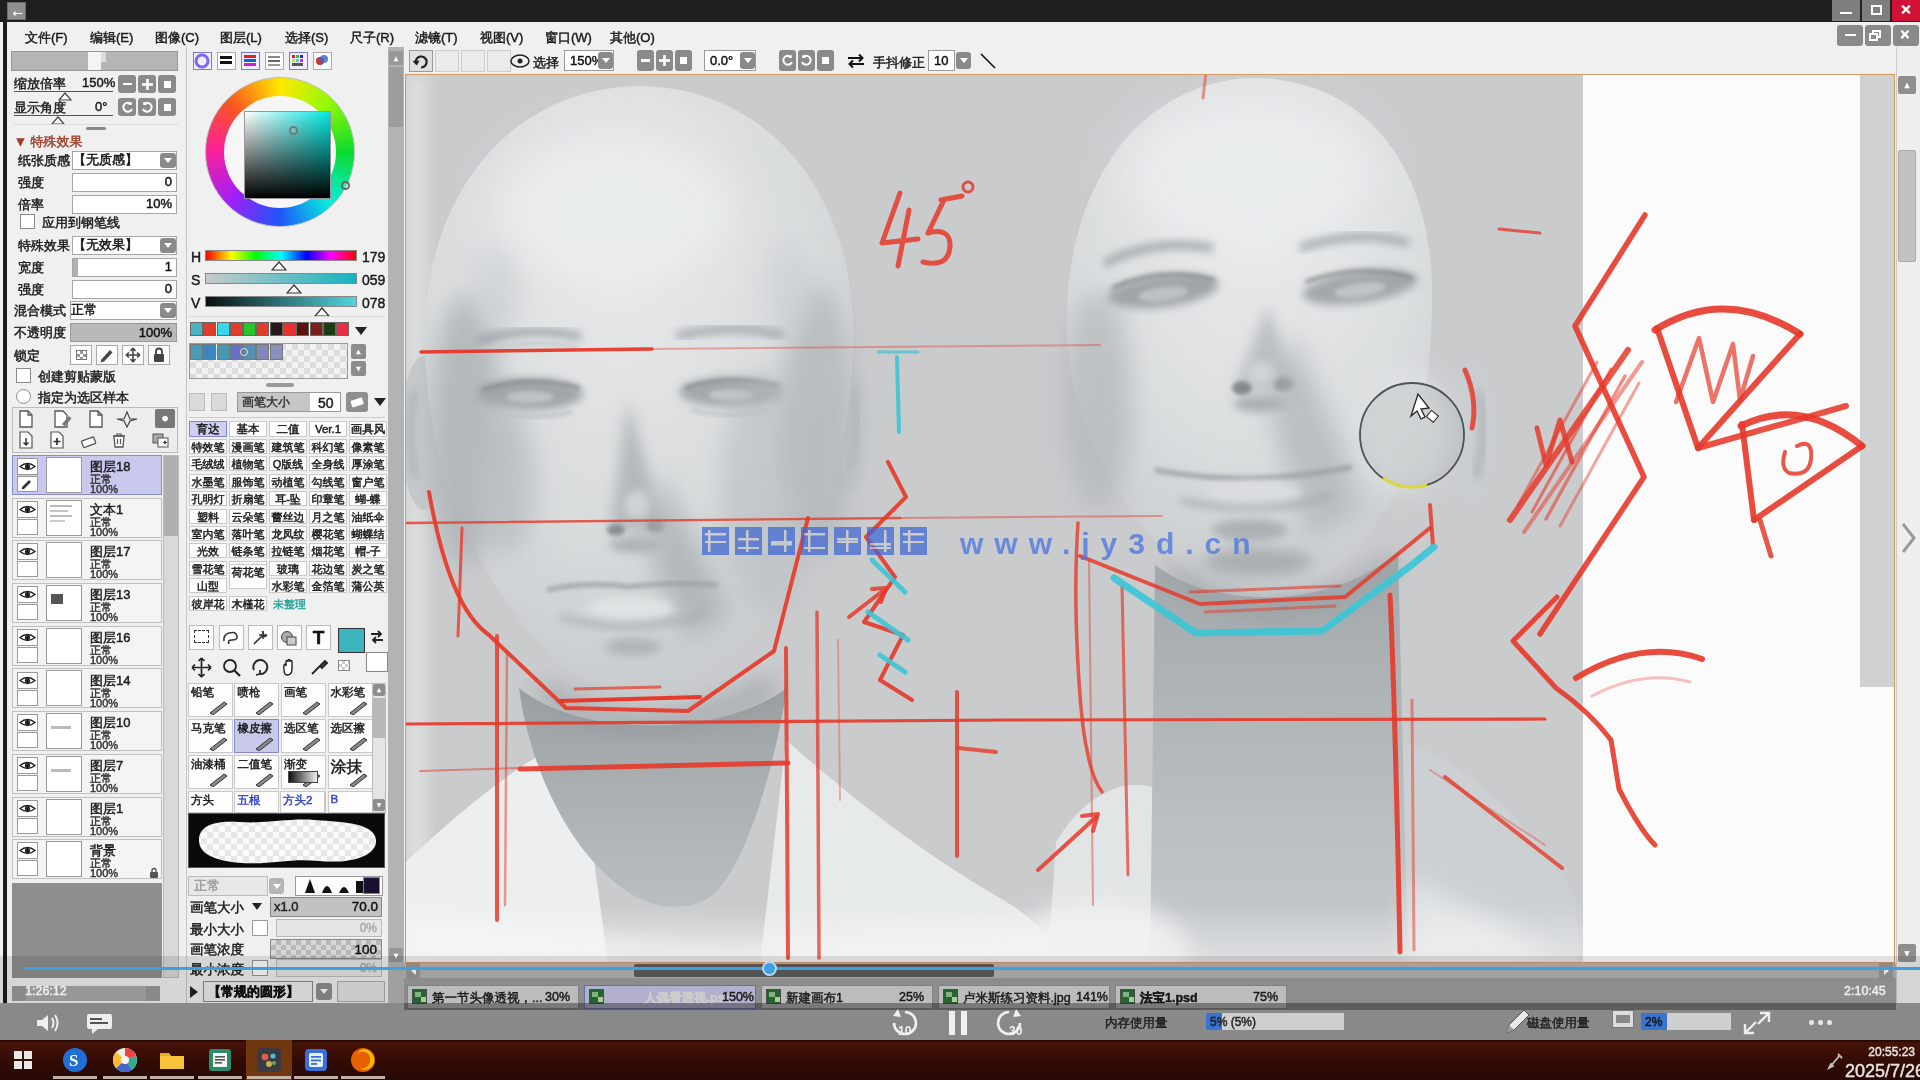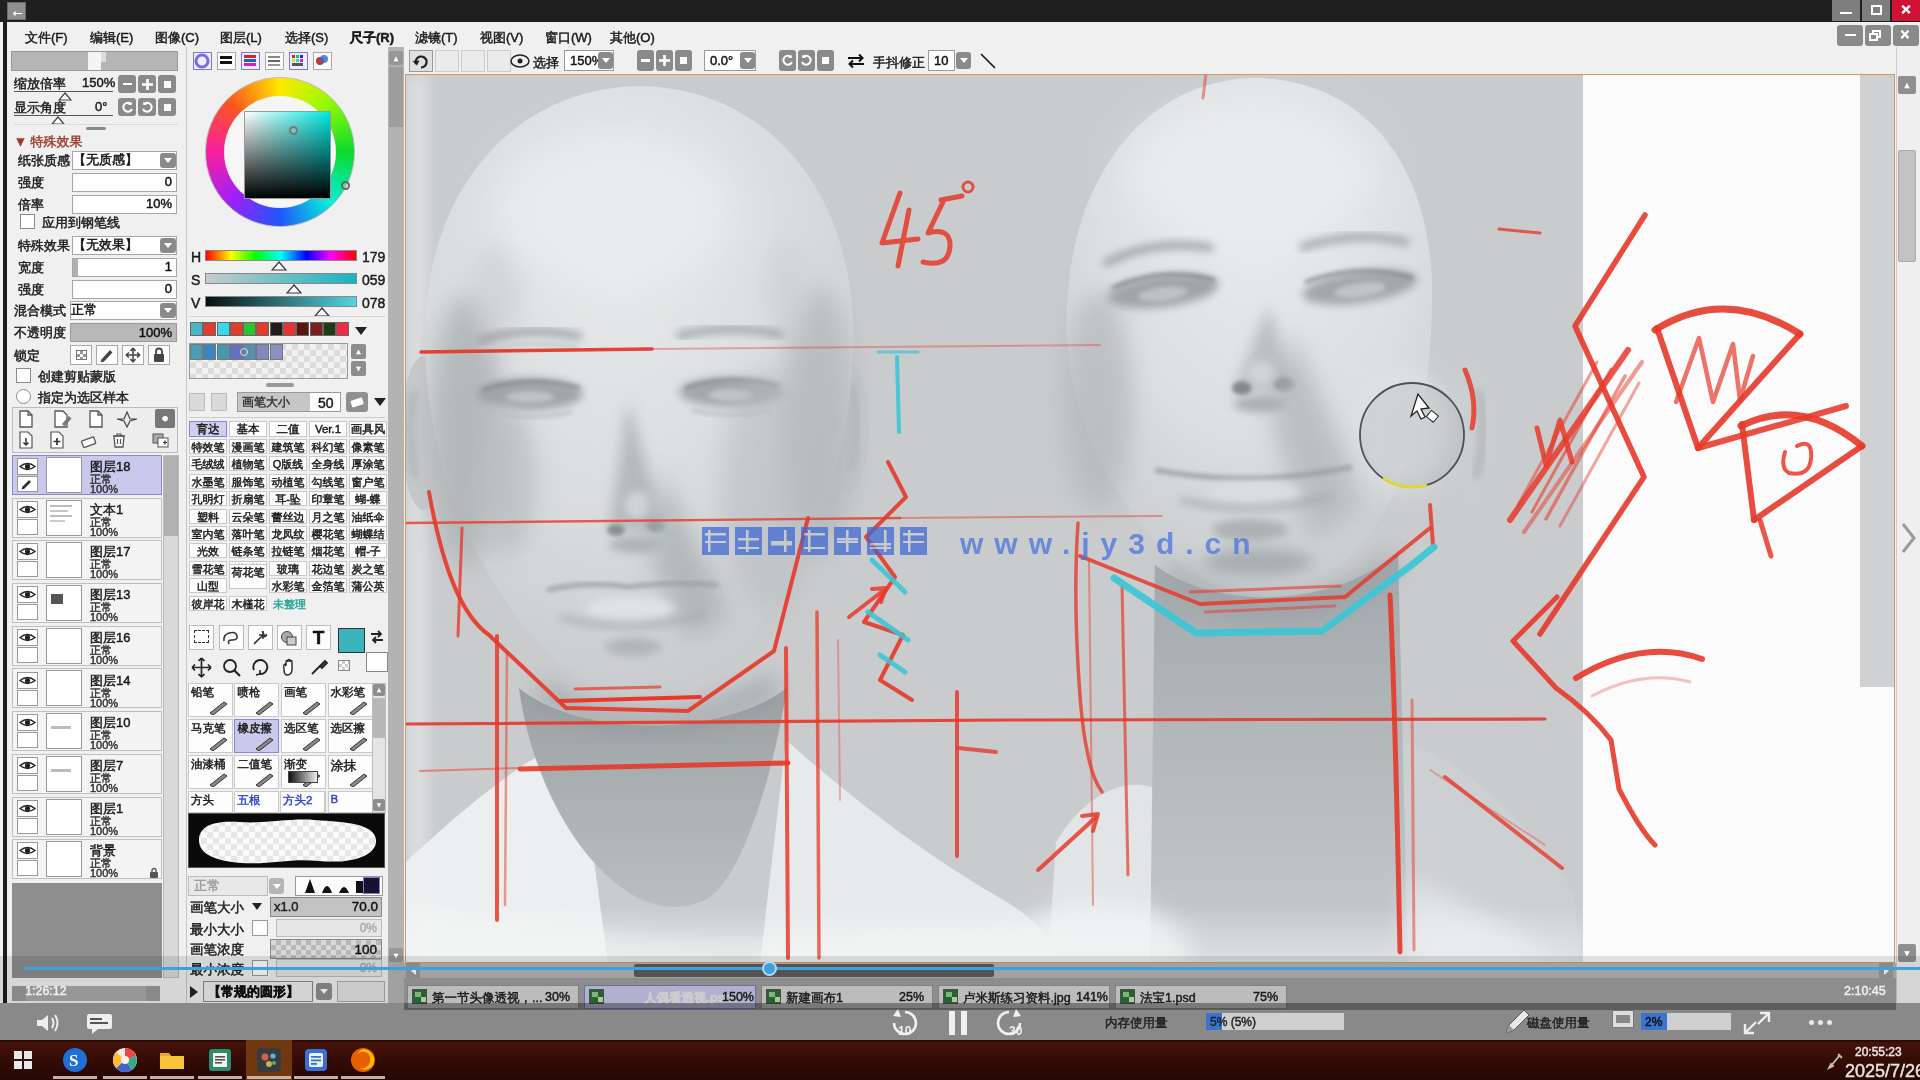--- a/index.html
+++ b/index.html
@@ -19,21 +19,21 @@
 <div class="a" style="left:1862px;top:0;width:28px;height:21px;background:#7e7e7e"></div>
 <div class="a" style="left:1871px;top:5px;width:11px;height:10px;border:2px solid #fff"></div>
 <div class="a" style="left:1892px;top:0;width:28px;height:21px;background:#cf1236;color:#fff;font-weight:bold;font-size:17px;text-align:center;line-height:19px">×</div>
 <div class="a" style="left:0;top:22px;width:1920px;height:1018px;background:#f0f0f0"></div>
 <div class="a" style="left:3px;top:22px;width:4px;height:981px;background:#1c1c1c"></div>
 <div class="a" style="left:25px;top:29px;font-size:13px;color:#1a1a1a;font-weight:normal;white-space:nowrap">文件(F)</div>
 <div class="a" style="left:90px;top:29px;font-size:13px;color:#1a1a1a;font-weight:normal;white-space:nowrap">编辑(E)</div>
 <div class="a" style="left:155px;top:29px;font-size:13px;color:#1a1a1a;font-weight:normal;white-space:nowrap">图像(C)</div>
 <div class="a" style="left:220px;top:29px;font-size:13px;color:#1a1a1a;font-weight:normal;white-space:nowrap">图层(L)</div>
 <div class="a" style="left:285px;top:29px;font-size:13px;color:#1a1a1a;font-weight:normal;white-space:nowrap">选择(S)</div>
-<div class="a" style="left:350px;top:29px;font-size:13px;color:#1a1a1a;font-weight:bold;white-space:nowrap">尺子(R)</div>
+<div class="a" style="left:350px;top:29px;font-size:13px;color:#1a1a1a;font-weight:normal;white-space:nowrap">尺子(R)</div>
 <div class="a" style="left:415px;top:29px;font-size:13px;color:#1a1a1a;font-weight:normal;white-space:nowrap">滤镜(T)</div>
 <div class="a" style="left:480px;top:29px;font-size:13px;color:#1a1a1a;font-weight:normal;white-space:nowrap">视图(V)</div>
 <div class="a" style="left:545px;top:29px;font-size:13px;color:#1a1a1a;font-weight:normal;white-space:nowrap">窗口(W)</div>
 <div class="a" style="left:610px;top:29px;font-size:13px;color:#1a1a1a;font-weight:normal;white-space:nowrap">其他(O)</div>
 <div class="btn" style="left:1837px;top:25px;width:26px;height:21px;font-size:12px;background:#8a8a8a;border-radius:3px"></div>
 <div class="btn" style="left:1865px;top:25px;width:26px;height:21px;font-size:12px;background:#8a8a8a;border-radius:3px"></div>
 <div class="btn" style="left:1893px;top:25px;width:26px;height:21px;font-size:12px;background:#8a8a8a;border-radius:3px"></div>
 <div class="a" style="left:1845px;top:34px;width:11px;height:2px;background:#fff"></div>
 <div class="a" style="left:1872px;top:30px;width:9px;height:8px;border:2px solid #fff"></div>
 <div class="a" style="left:1869px;top:33px;width:9px;height:8px;border:2px solid #fff;background:#8a8a8a"></div>
@@ -529,21 +529,21 @@
 <div class="a" style="left:237.5px;top:757px;font-size:11.5px;color:#1a1a1a;font-weight:normal;white-space:nowrap">二值笔</div>
 <svg class="a" style="left:254px;top:771px" width="22" height="16">
       <path d="M2,14 L16,3 l3,2 L5,16 Z" fill="#888" stroke="#333" stroke-width="1"></path>
     </svg>
 <div class="a" style="left:281px;top:755px;width:45px;height:34px;background:#fdfdfd;border:1px solid #c9c9c9"></div>
 <div class="a" style="left:284.0px;top:757px;font-size:11.5px;color:#1a1a1a;font-weight:normal;white-space:nowrap">渐变</div>
 <svg class="a" style="left:301px;top:771px" width="22" height="16">
       <path d="M2,14 L16,3 l3,2 L5,16 Z" fill="#888" stroke="#333" stroke-width="1"></path>
     </svg>
 <div class="a" style="left:328px;top:755px;width:45px;height:34px;background:#fdfdfd;border:1px solid #c9c9c9"></div>
-<div class="a" style="left:330.5px;top:757px;font-size:13px;color:#1a1a1a;font-weight:normal;white-space:nowrap">涂抹</div>
+<div class="a" style="left:330.5px;top:757px;font-size:16px;color:#1a1a1a;font-weight:normal;white-space:nowrap">涂抹</div>
 <svg class="a" style="left:348px;top:771px" width="22" height="16">
       <path d="M2,14 L16,3 l3,2 L5,16 Z" fill="#888" stroke="#333" stroke-width="1"></path>
     </svg>
 <div class="a" style="left:188px;top:791px;width:45px;height:22px;background:#fdfdfd;border:1px solid #c9c9c9"></div>
 <div class="a" style="left:191.0px;top:793px;font-size:11.5px;color:#1a1a1a;font-weight:normal;white-space:nowrap">方头</div>
 <div class="a" style="left:234px;top:791px;width:45px;height:22px;background:#fdfdfd;border:1px solid #c9c9c9"></div>
 <div class="a" style="left:237.5px;top:793px;font-size:11.5px;color:#3344cc;font-weight:normal;white-space:nowrap">五根</div>
 <div class="a" style="left:281px;top:791px;width:45px;height:22px;background:#fdfdfd;border:1px solid #c9c9c9"></div>
 <div class="a" style="left:284.0px;top:793px;font-size:11.5px;color:#3344cc;font-weight:normal;white-space:nowrap">方头2</div>
 <div class="a" style="left:328px;top:791px;width:45px;height:22px;background:#fdfdfd;border:1px solid #c9c9c9"></div>
@@ -944,21 +944,21 @@
       <div style="position:absolute;left:2px;top:2px;width:6px;height:5px;background:#8fc88f"></div>
       <div style="position:absolute;left:8px;top:7px;width:5px;height:5px;background:#c8e0a0"></div>
     </div>
 <div class="a" style="left:963px;top:990px;font-size:12.5px;color:#1a1a1a;font-weight:normal;white-space:nowrap">卢米斯练习资料.jpg</div>
 <div class="a" style="left:1076px;top:990px;font-size:12.5px;color:#1a1a1a;font-weight:normal;white-space:nowrap">141%</div>
 <div class="a" style="left:1115px;top:985px;width:172px;height:24px;background:#d2d2d2;border:1px solid #909090"></div>
 <div class="a" style="left:1120px;top:989px;width:15px;height:15px;background:#2a6e38;border:1px solid #555">
       <div style="position:absolute;left:2px;top:2px;width:6px;height:5px;background:#8fc88f"></div>
       <div style="position:absolute;left:8px;top:7px;width:5px;height:5px;background:#c8e0a0"></div>
     </div>
-<div class="a" style="left:1140px;top:990px;font-size:12.5px;color:#1a1a1a;font-weight:normal;white-space:nowrap">法宝1.psd</div>
+<div class="a" style="left:1140px;top:990px;font-size:12.5px;color:#1a1a1a;font-weight:bold;white-space:nowrap">法宝1.psd</div>
 <div class="a" style="left:1253px;top:990px;font-size:12.5px;color:#1a1a1a;font-weight:normal;white-space:nowrap">75%</div>
 <div class="a" style="left:0;top:956px;width:1920px;height:47px;background:rgba(10,10,10,0.11)"></div>
 <div class="a" style="left:0;top:1003px;width:1920px;height:37px;background:rgba(22,22,22,0.47)"></div>
 <div class="a" style="left:24px;top:967px;width:1896px;height:3px;background:#3f9fdf"></div>
 <div class="a" style="left:762px;top:961px;width:15px;height:15px;border-radius:50%;border:2px solid #b8d9f2;background:#3f9fdf"></div>
 <div class="a" style="left:25px;top:984px;font-size:12.5px;color:#f0f0f0;font-weight:normal;white-space:nowrap">1:26:12</div>
 <div class="a" style="left:1844px;top:984px;font-size:12.5px;color:#f0f0f0;font-weight:normal;white-space:nowrap">2:10:45</div>
 <svg class="a" style="left:34px;top:1011px" width="30" height="24">
       <path d="M3,9 L8,9 L14,4 L14,20 L8,15 L3,15 Z" fill="#eee"></path>
       <path d="M18,7 Q21,12 18,17 M21,4 Q26,12 21,20" stroke="#eee" stroke-width="2" fill="none"></path>
@@ -1055,14 +1055,14 @@
 <div class="a" style="left:53px;top:1076px;width:44px;height:3px;background:#cfc3b8;opacity:0.9"></div>
 <div class="a" style="left:103px;top:1076px;width:44px;height:3px;background:#cfc3b8;opacity:0.9"></div>
 <div class="a" style="left:150px;top:1076px;width:44px;height:3px;background:#cfc3b8;opacity:0.9"></div>
 <div class="a" style="left:198px;top:1076px;width:44px;height:3px;background:#cfc3b8;opacity:0.9"></div>
 <div class="a" style="left:247px;top:1076px;width:44px;height:3px;background:#cfc3b8;opacity:0.9"></div>
 <div class="a" style="left:294px;top:1076px;width:44px;height:3px;background:#cfc3b8;opacity:0.9"></div>
 <div class="a" style="left:341px;top:1076px;width:44px;height:3px;background:#cfc3b8;opacity:0.9"></div>
 <svg class="a" style="left:1826px;top:1051px" width="20" height="20">
       <path d="M4,16 L14,4 M12,3 L16,7 M3,17 l2,-4 l2,2 Z" stroke="#c9beb4" stroke-width="1.8" fill="none"></path>
     </svg>
-<div class="a" style="left:1855px;top:1045px;width:60px;height:14px;color:#e8e4e0;font-size:12px;">20:55:23</div>
+<div class="a" style="left:1855px;top:1045px;width:60px;height:14px;color:#e8e4e0;font-size:12px;text-align:right">20:55:23</div>
 <div class="a" style="left:1845px;top:1061px;width:70px;height:14px;color:#e8e4e0;font-size:18px;text-align:right">2025/7/26</div>
 </div>
 </body></html>

